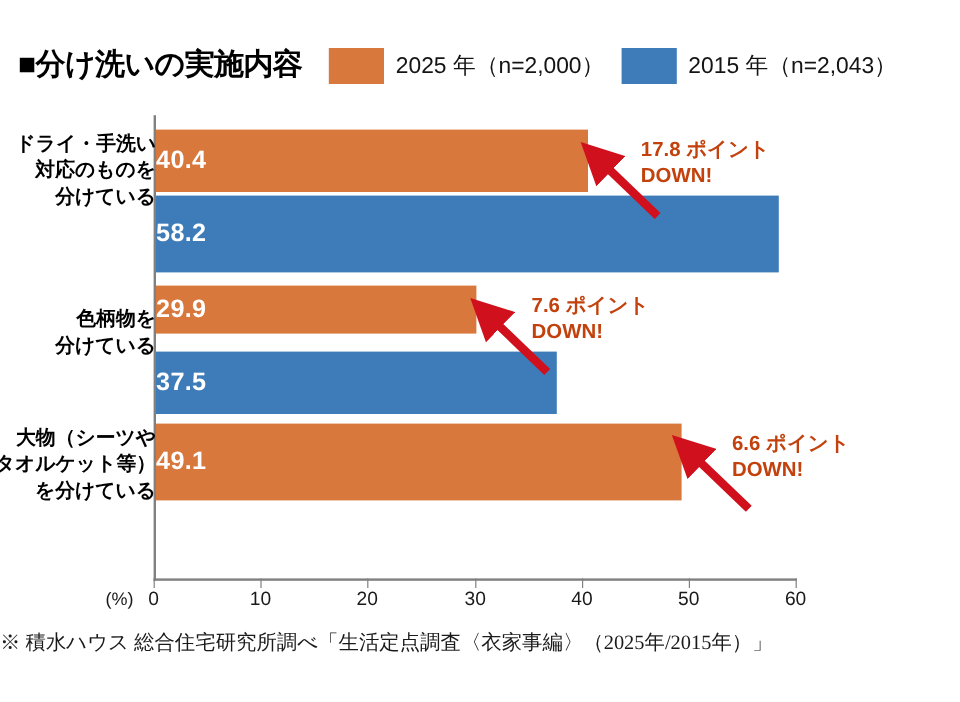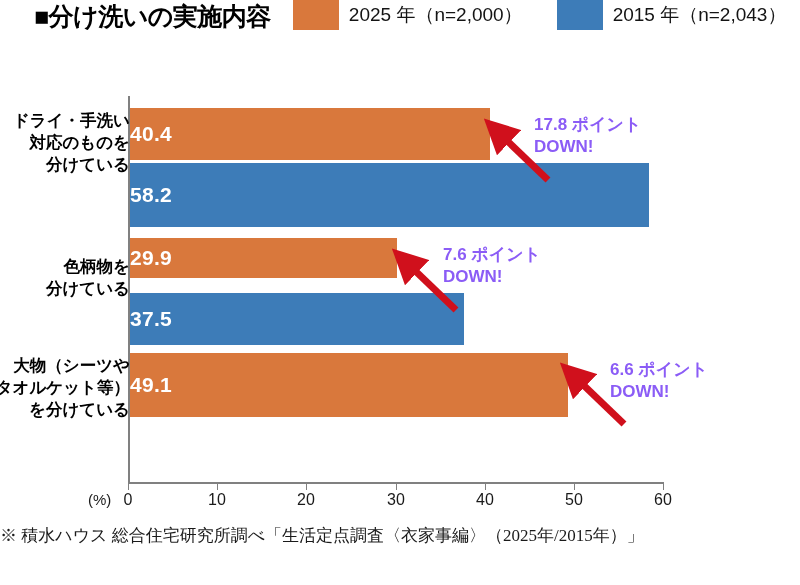--- a/index.html
+++ b/index.html
@@ -17,36 +17,36 @@
   }
 
   
   .header {
     position: absolute;
     left: 0;
     top: 0;
     width: 800px;
     height: 70px;
     display: flex;
-    align-items: flex-start;
-    padding-left: 34px;
+    align-items: flex-end;
+    padding-left: 15px;
     box-sizing: border-box;
   }
   .chart-title {
     font-size: 25px;
     font-weight: 700;
     letter-spacing: -0.5px;
     white-space: nowrap;
     color: #000000;
   }
   .legend {
     display: flex;
     align-items: center;
     margin-left: 22px;
-    gap: 34px;
+    gap: 14px;
   }
   .legend-item {
     display: flex;
     align-items: center;
   }
   .legend-swatch {
     width: 46px;
     height: 30px;
     margin-right: 10px;
     flex: none;
@@ -131,21 +131,21 @@
   .bar-value {
     color: #ffffff;
     font-size: 21px;
     font-weight: 700;
     letter-spacing: 0.3px;
   }
 
   
   .annotation {
     position: absolute;
-    color: #8b5cf6;
+    color: #c2410c;
     font-size: 17px;
     font-weight: 700;
     line-height: 1.28;
     white-space: pre-line;
   }
   .arrow-svg {
     position: absolute;
     overflow: visible;
     pointer-events: none;
   }

